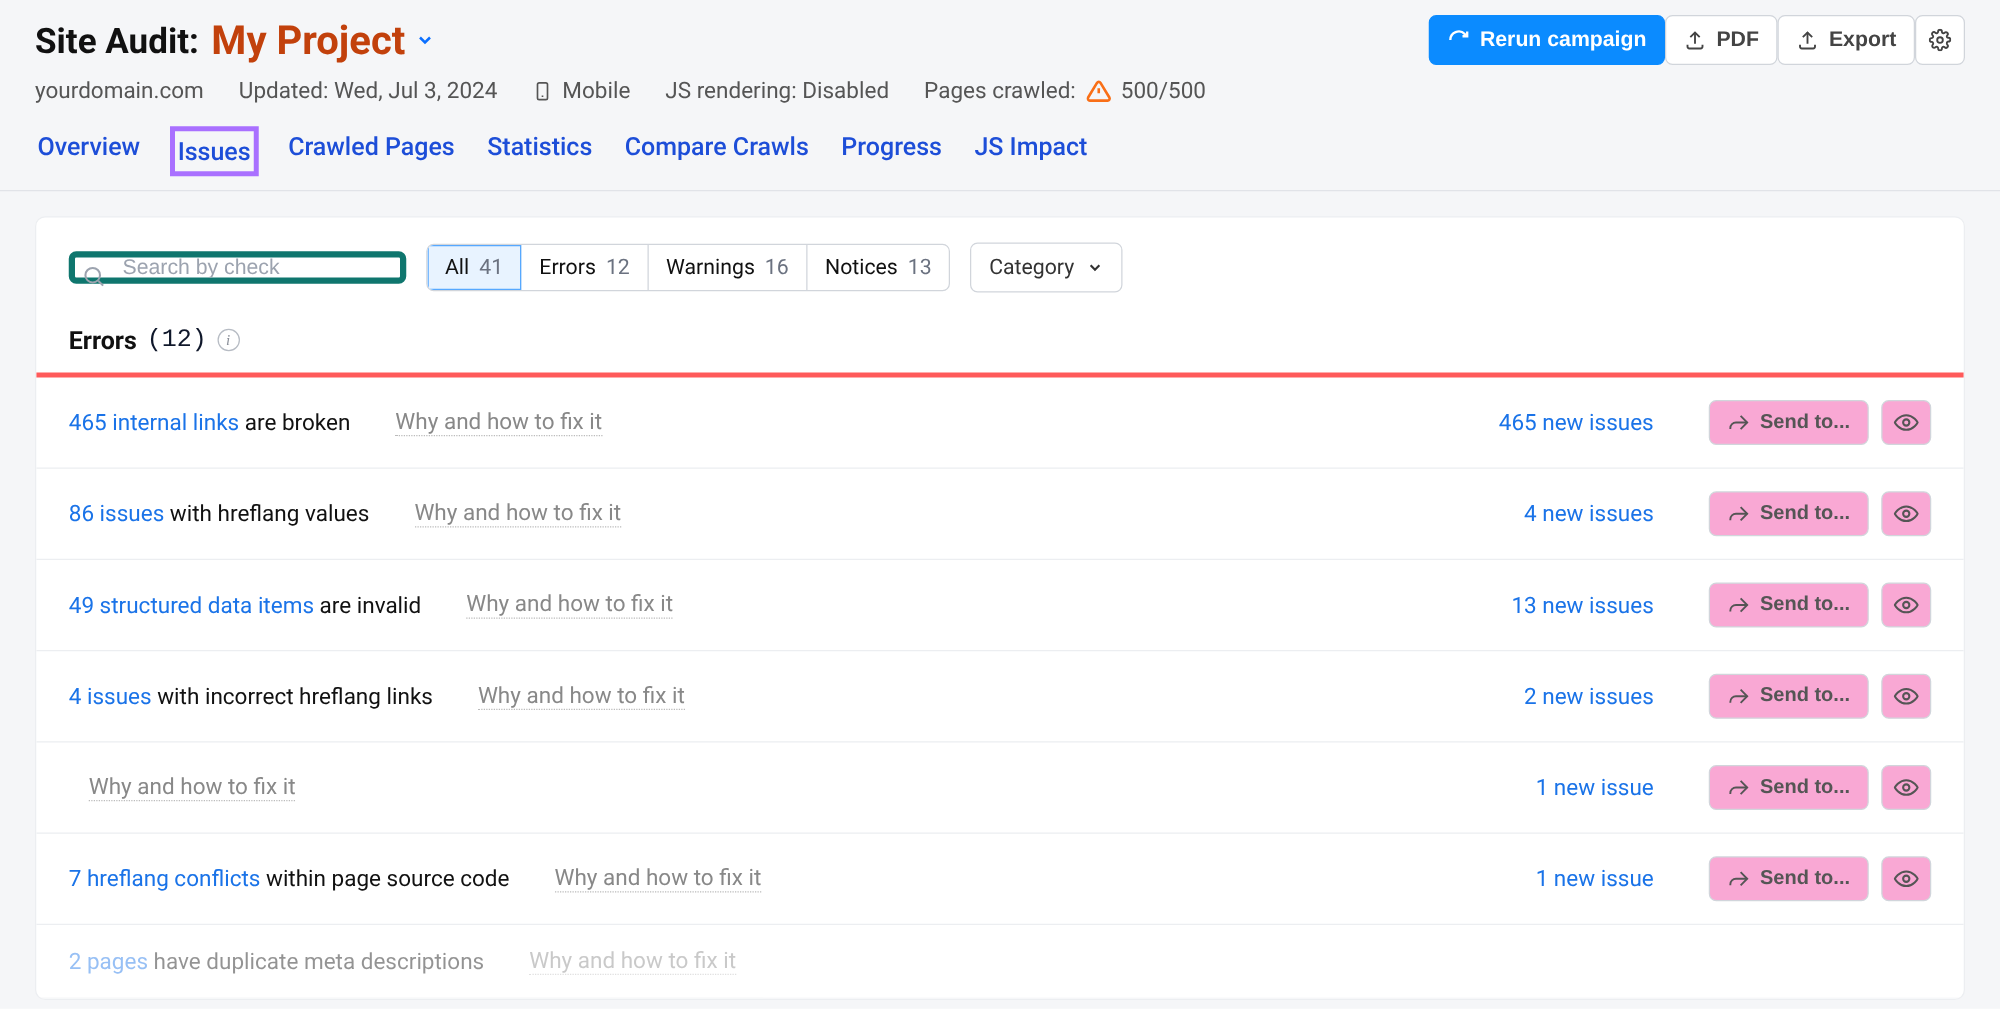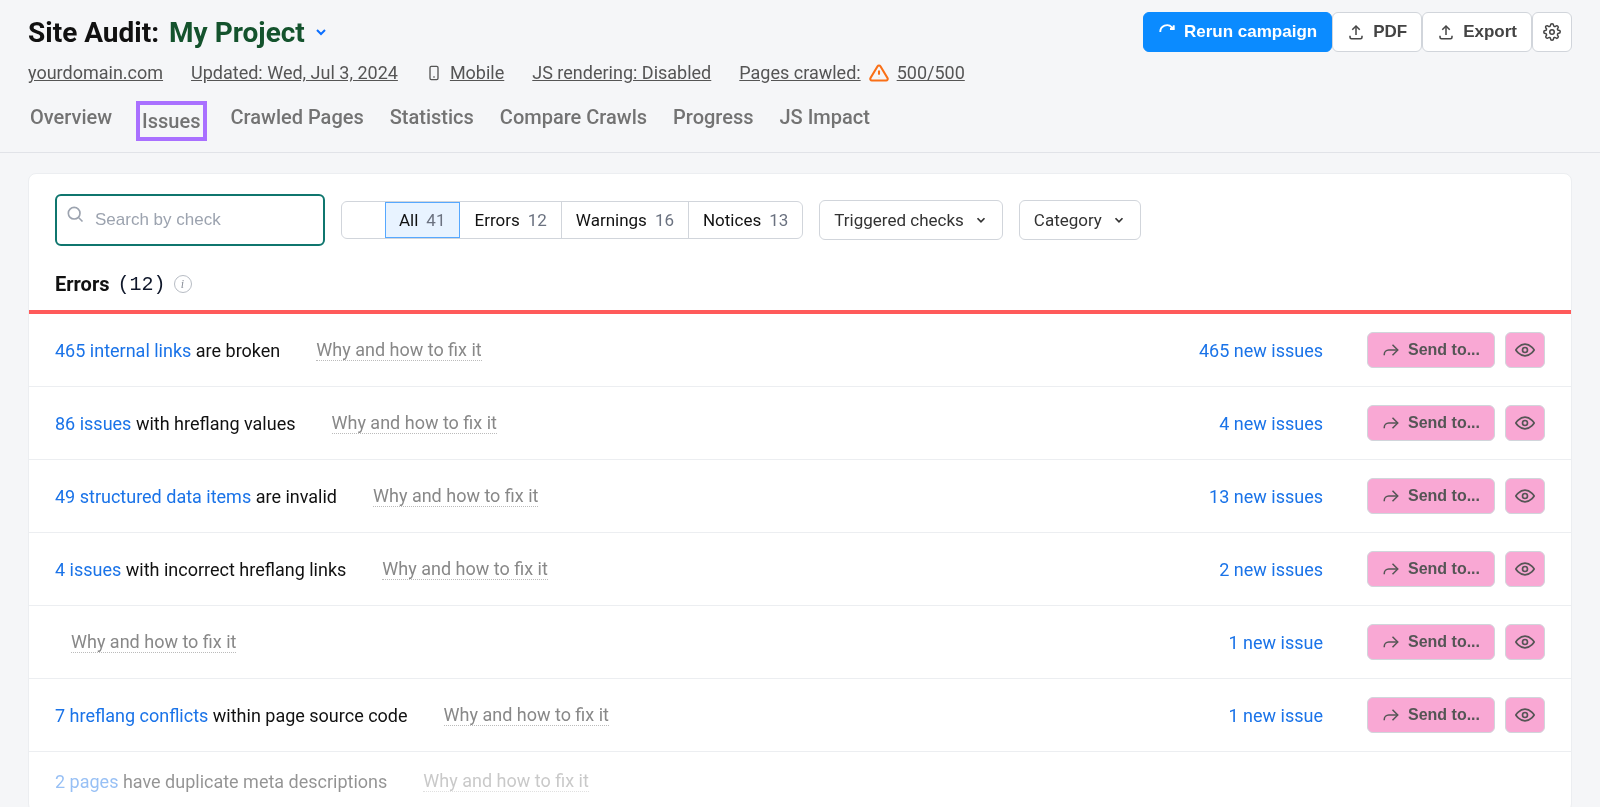--- a/index.html
+++ b/index.html
@@ -8,45 +8,45 @@
     font-family: -apple-system, BlinkMacSystemFont, "Segoe UI", Roboto, Helvetica, Arial, sans-serif;
     background: #f5f6f8;
     color: #111;
     font-size: 18px;
   }
   .wrap { width: 1600px; }
   .top { padding: 12px 28px 0 28px; }
   .titlebar { display:flex; align-items:center; justify-content:space-between; }
   .titleleft { display:flex; align-items:center; gap:10px; }
   .title-label { font-size: 28px; font-weight: 700; color:#111; }
-  .project { font-size: 28px; font-weight: 700; color:#14532d; display:flex; align-items:center; gap:8px; cursor:pointer;}
+  .project { font-size: 32px; font-weight: 700; color:#c2410c; display:flex; align-items:center; gap:8px; cursor:pointer;}
   .chev { color:#0b6fff; }
   .actions { display:flex; align-items:center; }
   .btn { height:40px; display:inline-flex; align-items:center; gap:8px; padding:0 14px; border-radius:6px; font-size:17px; font-weight:600; border:1px solid #d1d5db; background:#fff; color:#444; cursor:pointer;}
   .btn.icononly { width:40px; padding:0; justify-content:center;}
   .btn.primary { background:#0b8bff; border-color:#0b8bff; color:#fff; }
   .btn.small { height:36px; font-size:16px; font-weight:600; background:#f9a8d4; border:1px solid #d1d5db; color:#555;}
   .btn svg { flex:0 0 auto; }
-  .meta { display:flex; align-items:center; gap:28px; padding:10px 0 18px 0; font-size:18px; color:#555;text-decoration:underline;}
+  .meta { display:flex; align-items:center; gap:28px; padding:10px 0 18px 0; font-size:18px; color:#555;}
   .meta .group { display:flex; align-items:center; gap:8px; }
   .warn { color:#f96f17; }
   .tabs { display:flex; gap:22px; padding:0 0 12px 0; font-size:20px; font-weight:500;}
-  .tab { padding:4px 2px; cursor:pointer; color:#737373;}
+  .tab { padding:4px 2px; cursor:pointer; color:#1d4ed8;}
   .tab.hl { border:4px solid #a970ff; }
   .divider { height:1px; background:#e1e3e8; margin-top:-1px;}
   .panel { background:#fff; margin:20px 28px 0 28px; border-radius:8px; border:1px solid #eceef1; overflow:hidden;}
   .panel-top { padding:20px 26px 16px 26px; display:flex; align-items:center; gap:16px;}
   .search { position:relative; width:270px; }
-  .search input { width:100%; height:52px; border:2px solid #0f766e; border-radius:6px; padding:0 12px 0 38px; font-size:17px; color:#333; }
+  .search input { width:100%; height:26px; border:5px solid #0f766e; border-radius:6px; padding:0 12px 0 38px; font-size:17px; color:#333; }
   .search input::placeholder { color:#9ca3af; }
   .search svg { position:absolute; left:10px; top:10px; color:#9ca3af;}
   .seggroup { display:flex; border:1px solid #d1d5db; border-radius:6px; overflow:hidden;}
   .seg { padding:8px 14px; display:flex; align-items:center; gap:8px; font-size:17px; border-right:1px solid #d1d5db; cursor:pointer;}
   .seg:last-child { border-right:none;}
-  .seg.active { background:#e8f3ff; outline:1px solid #56a8ff; outline-offset:-1px;margin-left:43px; }
+  .seg.active { background:#e8f3ff; outline:1px solid #56a8ff; outline-offset:-1px; }
   .seg .cnt { color:#6b7280; }
   .dd { height:40px; border:1px solid #d1d5db; border-radius:6px; background:#fff; padding:0 14px; display:flex; align-items:center; gap:10px; font-size:17px; color:#333; cursor:pointer;}
   .section-h { padding:10px 26px 14px 26px; font-size:20px; display:flex; align-items:center; gap:8px;}
   .section-h .lbl { font-weight:700;}
   .section-h .cnt { color:#0f172a;font-family:Liberation Mono, monospace;}
   .redline { height:4px; background:#ff5a5a; width:100%;}
   .row { display:flex; align-items:center; padding:18px 26px; border-bottom:1px solid #eceef1; gap:20px;}
   .row .desc { display:flex; align-items:center; gap:20px; flex:0 0 auto; min-width:520px;}
   .link { color:#1a73e8; cursor:pointer;}
   .plain { color:#111;}
@@ -160,26 +160,20 @@
           <div class="seg">
             <span>Warnings</span>
             <span class="cnt">16</span>
           </div>
           <div class="seg">
             <span>Notices</span>
             <span class="cnt">13</span>
           </div>
         </div>
       <div class="dd">
-        <span>Triggered checks</span>
-        <svg width="14" height="14" viewBox="0 0 24 24" fill="none" stroke="currentColor" stroke-width="3">
-            <polyline points="6 9 12 15 18 9"></polyline>
-          </svg>
-      </div>
-      <div class="dd">
         <span>Category</span>
         <svg width="14" height="14" viewBox="0 0 24 24" fill="none" stroke="currentColor" stroke-width="3">
             <polyline points="6 9 12 15 18 9"></polyline>
           </svg>
       </div>
     </div>
 
     <div class="section-h">
       <span class="lbl">Errors</span>
       <span class="cnt">(12)</span>

